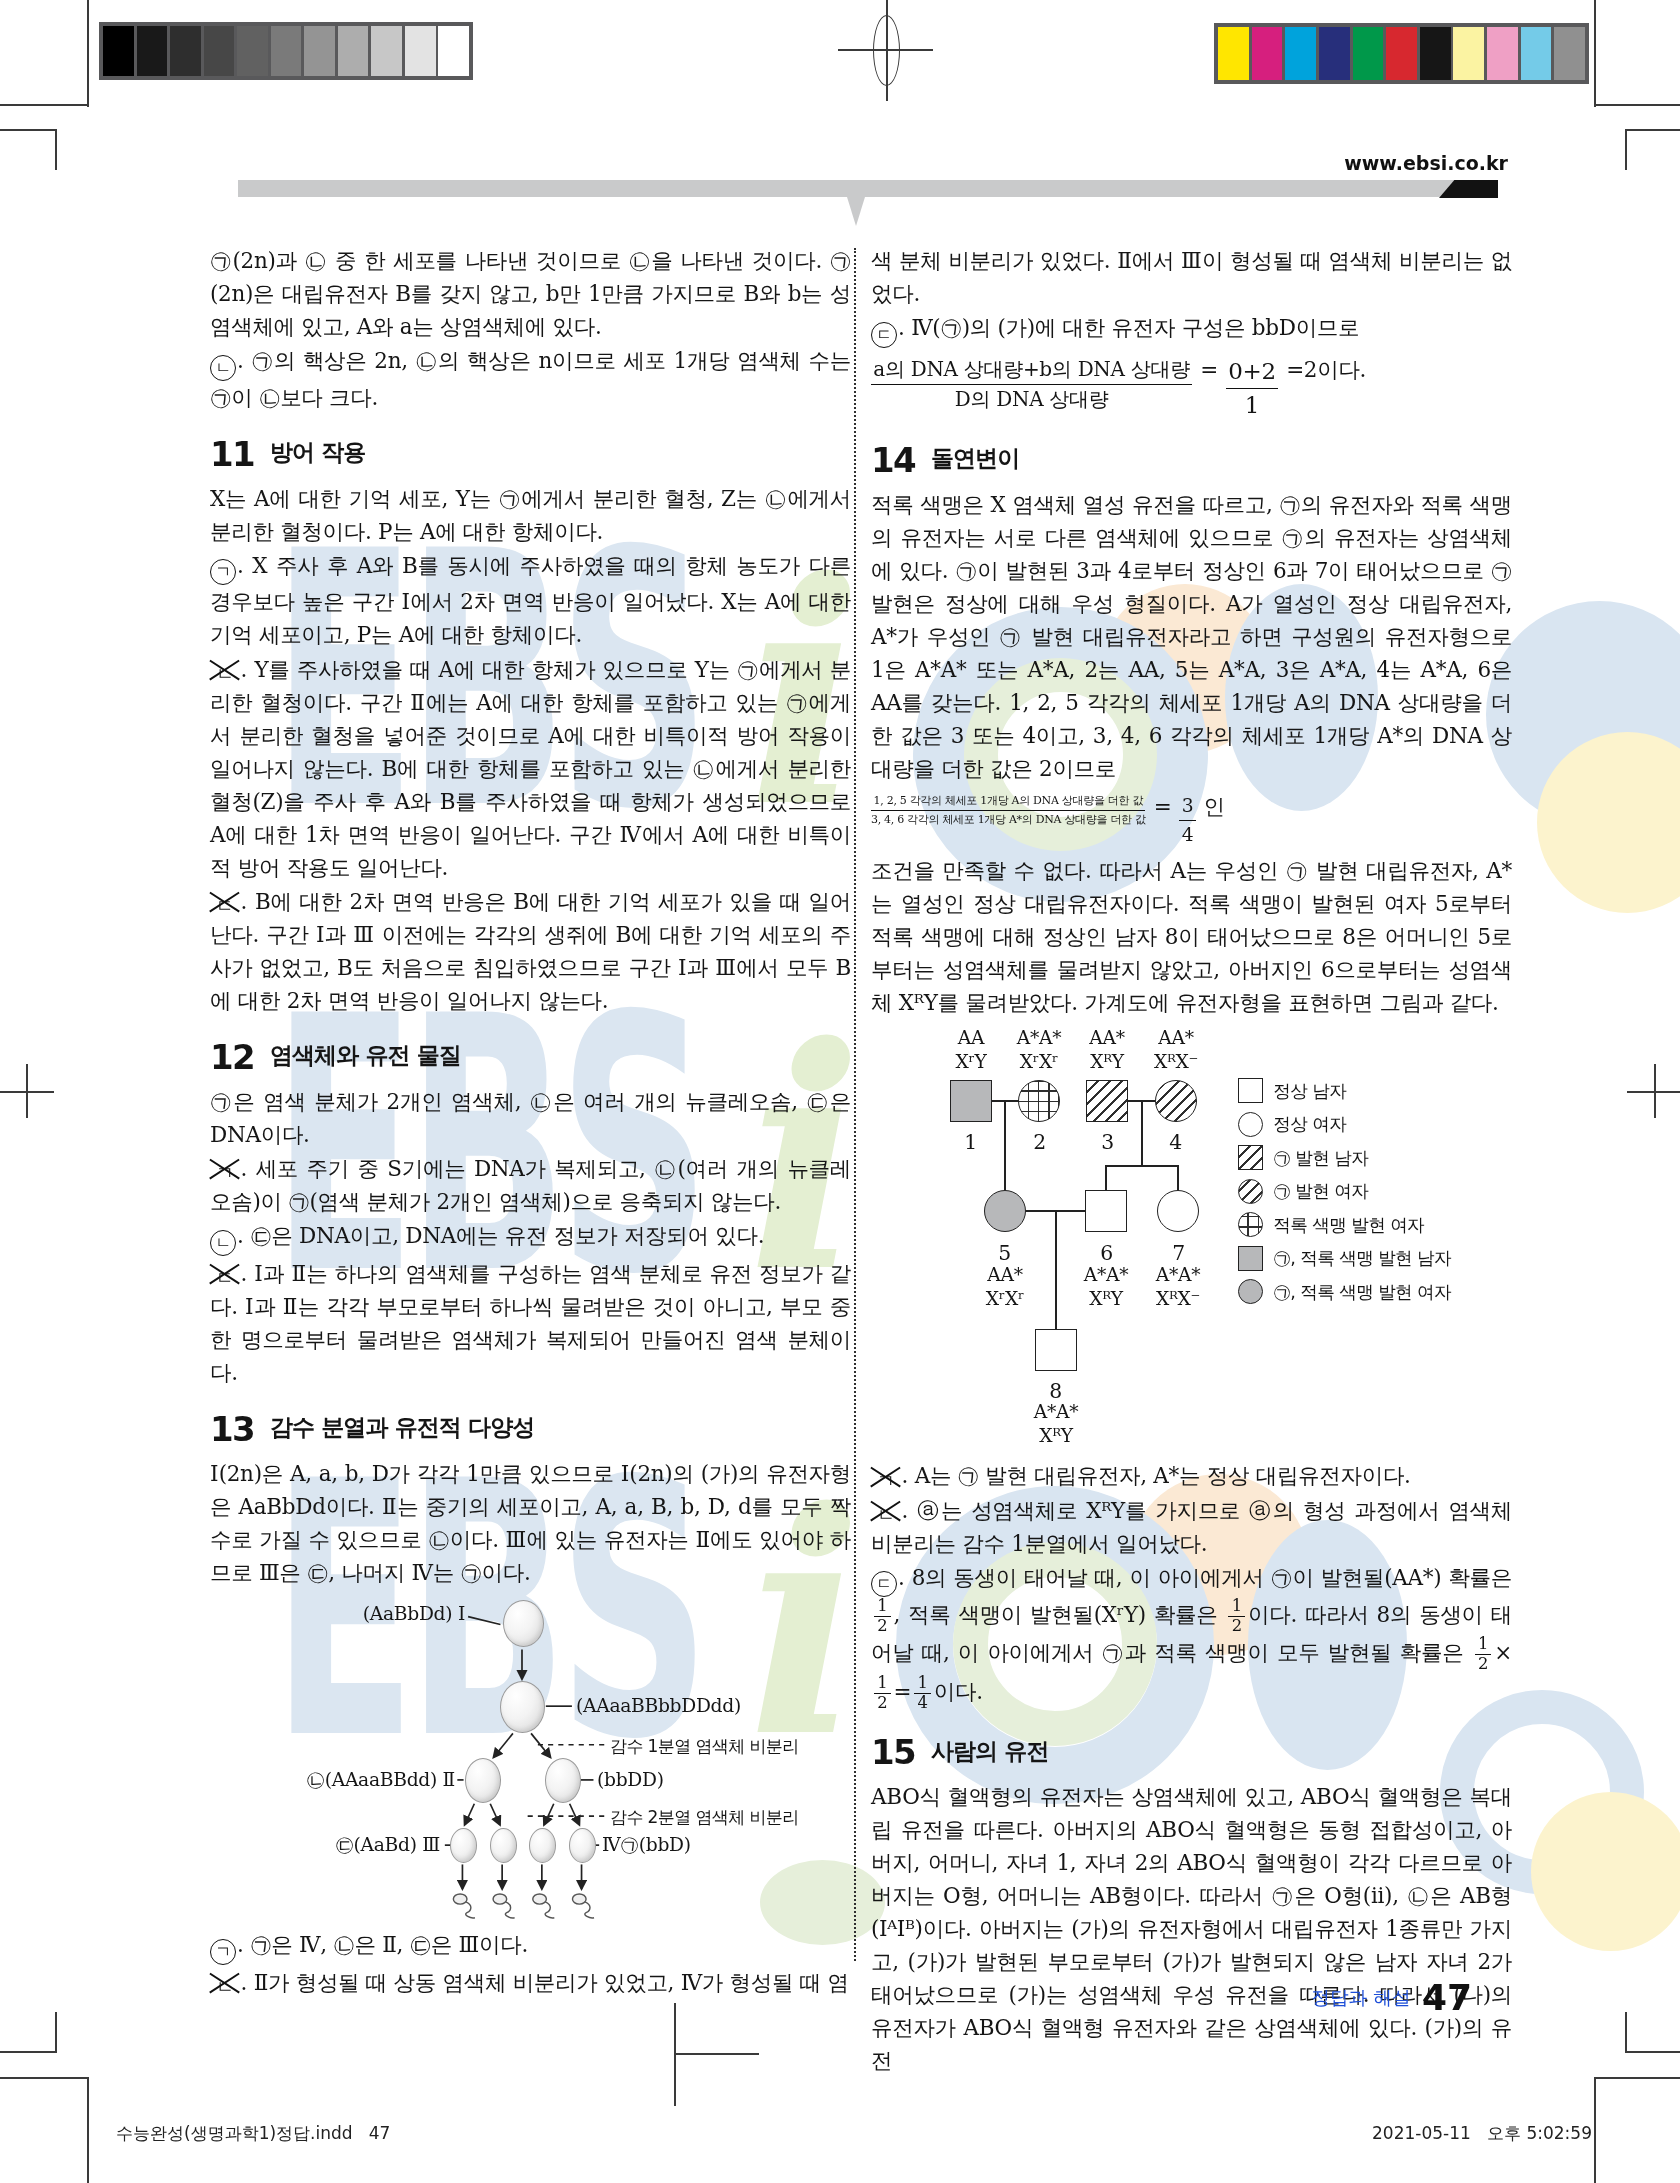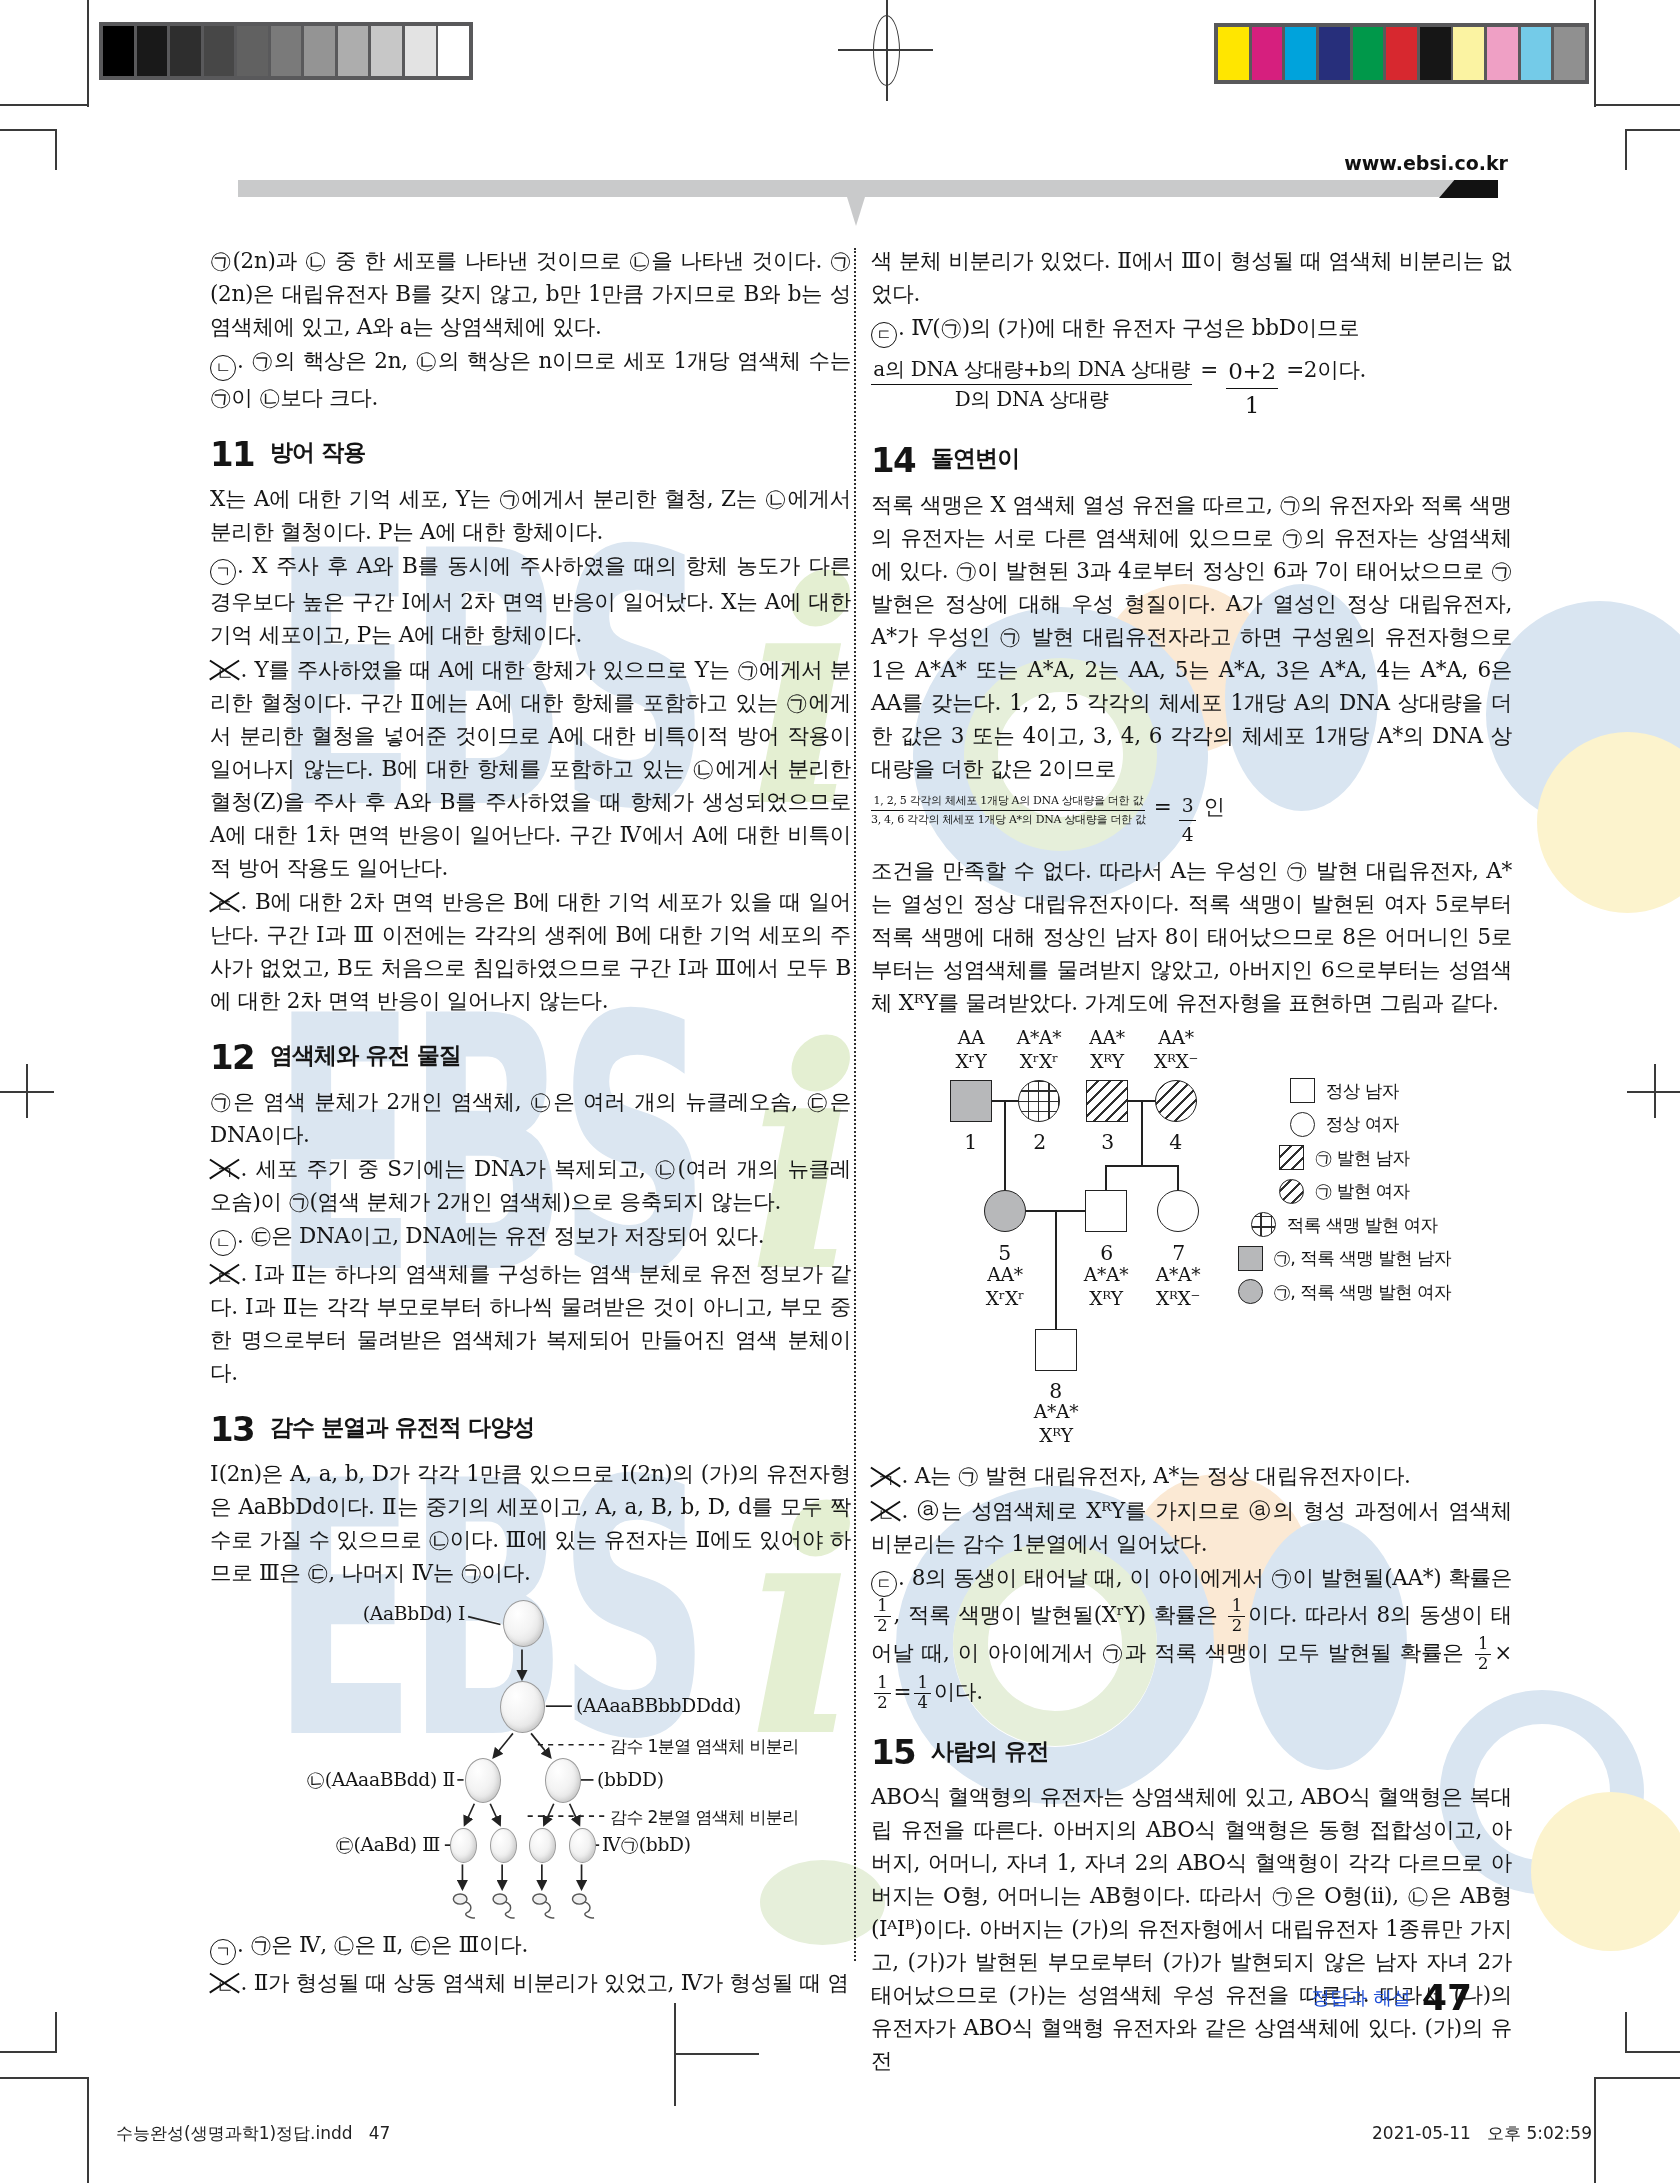--- a/index.html
+++ b/index.html
@@ -67,21 +67,21 @@
   .sym{position:absolute;width:42px;height:42px;box-sizing:border-box;border:1.7px solid #222;background:#fff;}
   .sym.ci{border-radius:50%;}
   .sym.gray{background:#b7b8ba;}
   .sym.hatch{background:repeating-linear-gradient(135deg,#ffffff 0 6.8px,#2e2e2e 6.8px 8.5px);}
   .sym.crossh{background:repeating-linear-gradient(0deg,transparent 0 8.5px,#2e2e2e 8.5px 10.2px),
               repeating-linear-gradient(90deg,#ffffff 0 8.5px,#2e2e2e 8.5px 10.2px);}
   .pl{position:absolute;background:#222;}
   .pgeno{position:absolute;width:96px;text-align:center;font-size:18.7px;line-height:24px;white-space:nowrap;}
   .pnum{position:absolute;width:45px;text-align:center;font-size:20.4px;}
   .legend{position:absolute;left:367px;top:52px;}
-  .lg-row{display:flex;align-items:center;gap:10.2px;margin-bottom:8.5px;justify-content:center;}
+  .lg-row{display:flex;align-items:center;gap:10.2px;margin-bottom:8.5px;}
   .lg-sym{position:static;width:25px;height:25px;flex:0 0 25px;}
   .lg-label{font:400 17.6px "DejaVu Sans","Liberation Sans",sans-serif;letter-spacing:-0.6px;white-space:nowrap;}
   
   .pg-footer{position:absolute;left:1188px;top:1977px;width:284px;text-align:right;z-index:2;}
   .pg-footer .lbl{font:400 18.7px "DejaVu Sans","Liberation Sans",sans-serif;color:#1d4ed8;margin-right:11.3px;vertical-align:5.7px;}
   .pg-footer .num{font:700 36px "DejaVu Sans","Liberation Sans",sans-serif;color:#111;}
   .tiny{position:absolute;font:400 17px "DejaVu Sans","Liberation Sans",sans-serif;color:#222;z-index:2;white-space:pre;}
 </style>
 </head>
 <body>

